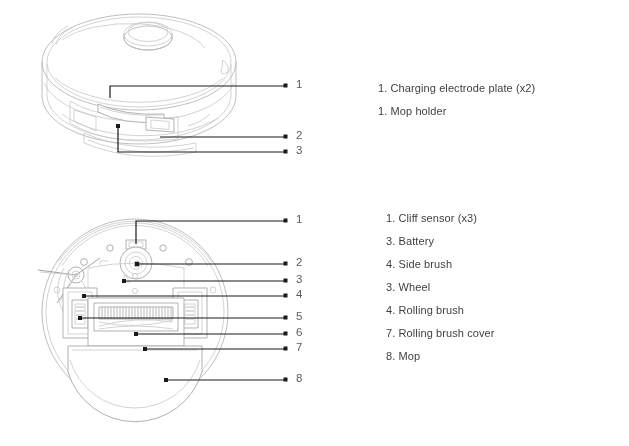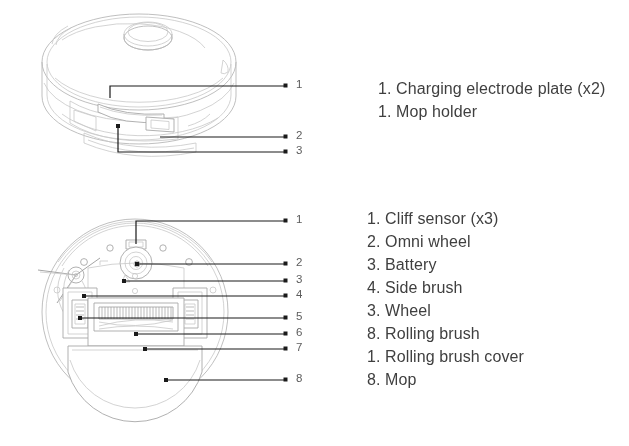--- a/index.html
+++ b/index.html
@@ -24,32 +24,32 @@
   }
   .diagram-svg {
     position: absolute;
     left: 0; top: 0;
     width: 629px;
     height: 446px;
     display: block;
   }
   .legend {
     position: absolute;
-    font-size: 16px;
+    font-size: 11px;
     line-height: 23px;
     color: #3f3f3f;
     white-space: nowrap;
     letter-spacing: 0.1px;
   }
   #legend-top {
     left: 378px;
     top: 77px;
   }
   #legend-bottom {
-    left: 367px;
+    left: 386px;
     top: 207px;
   }
   .legend-item {
     display: block;
     height: 23px;
   }
   .callout-num {
     position: absolute;
     font-size: 11.5px;
     color: #5c5c5c;
@@ -281,22 +281,21 @@
   <span class="callout-num" style="left:296px; top:341px;">7</span>
   <span class="callout-num" style="left:296px; top:372px;">8</span>
 
   <div class="legend" id="legend-top">
     <span class="legend-item">1. Charging electrode plate (x2)</span>
     <span class="legend-item">1. Mop holder</span>
   </div>
 
   <div class="legend" id="legend-bottom">
     <span class="legend-item">1. Cliff sensor (x3)</span>
-    <span class="legend-item">2. Omni wheel</span>
     <span class="legend-item">3. Battery</span>
     <span class="legend-item">4. Side brush</span>
     <span class="legend-item">3. Wheel</span>
-    <span class="legend-item">8. Rolling brush</span>
-    <span class="legend-item">1. Rolling brush cover</span>
+    <span class="legend-item">4. Rolling brush</span>
+    <span class="legend-item">7. Rolling brush cover</span>
     <span class="legend-item">8. Mop</span>
   </div>
 
 </div>
 
 </body></html>

